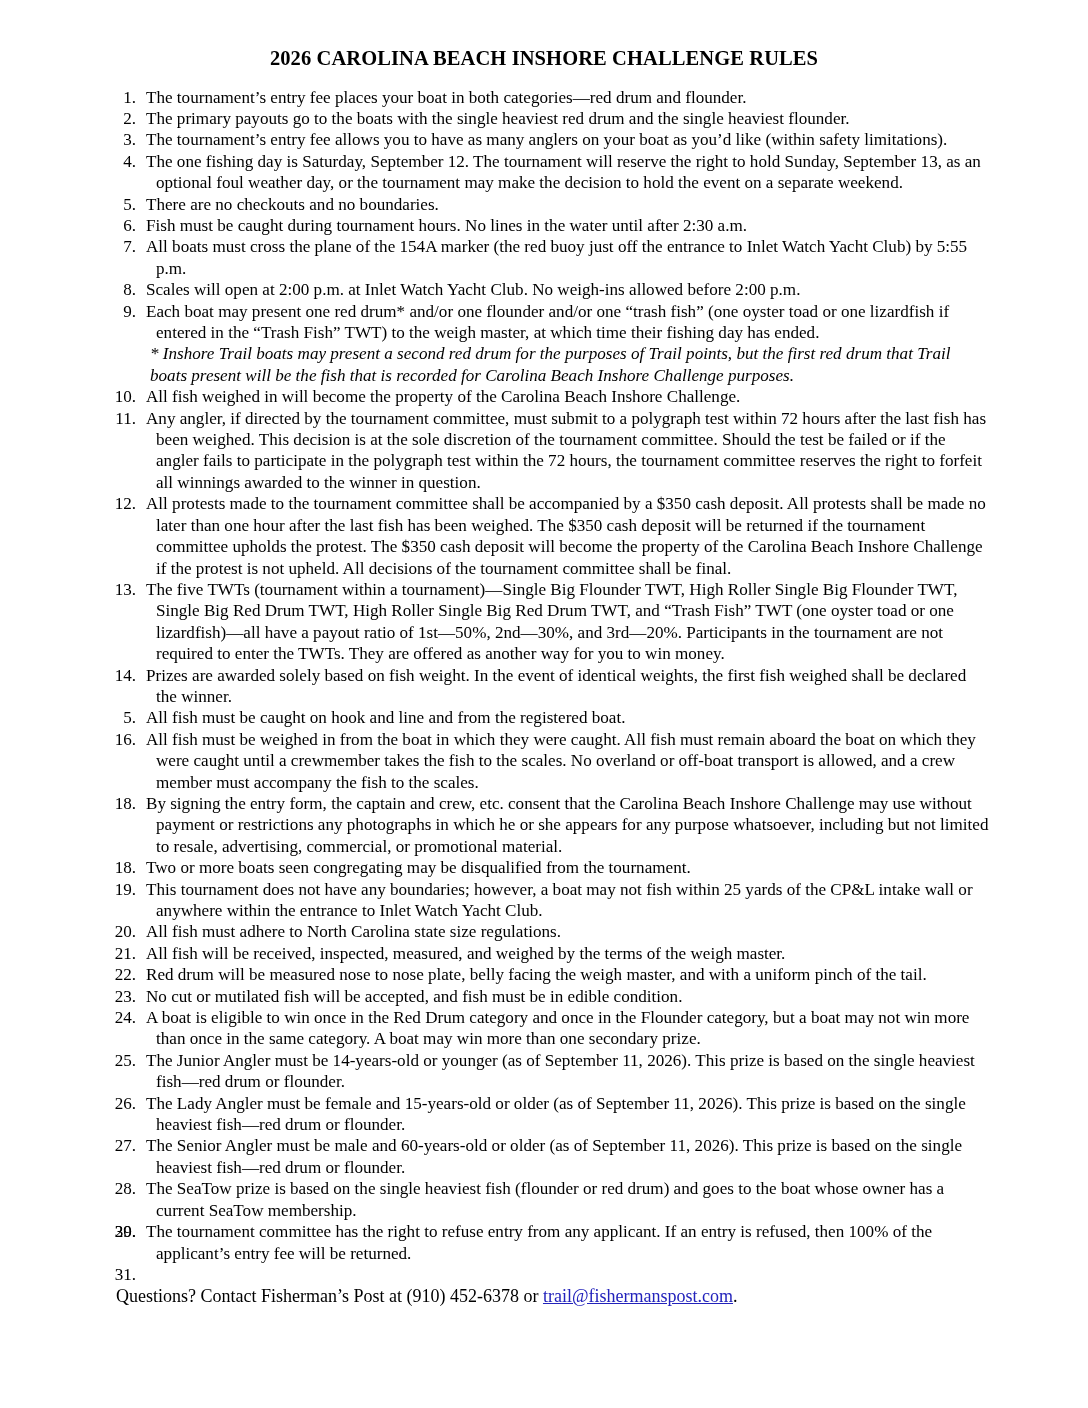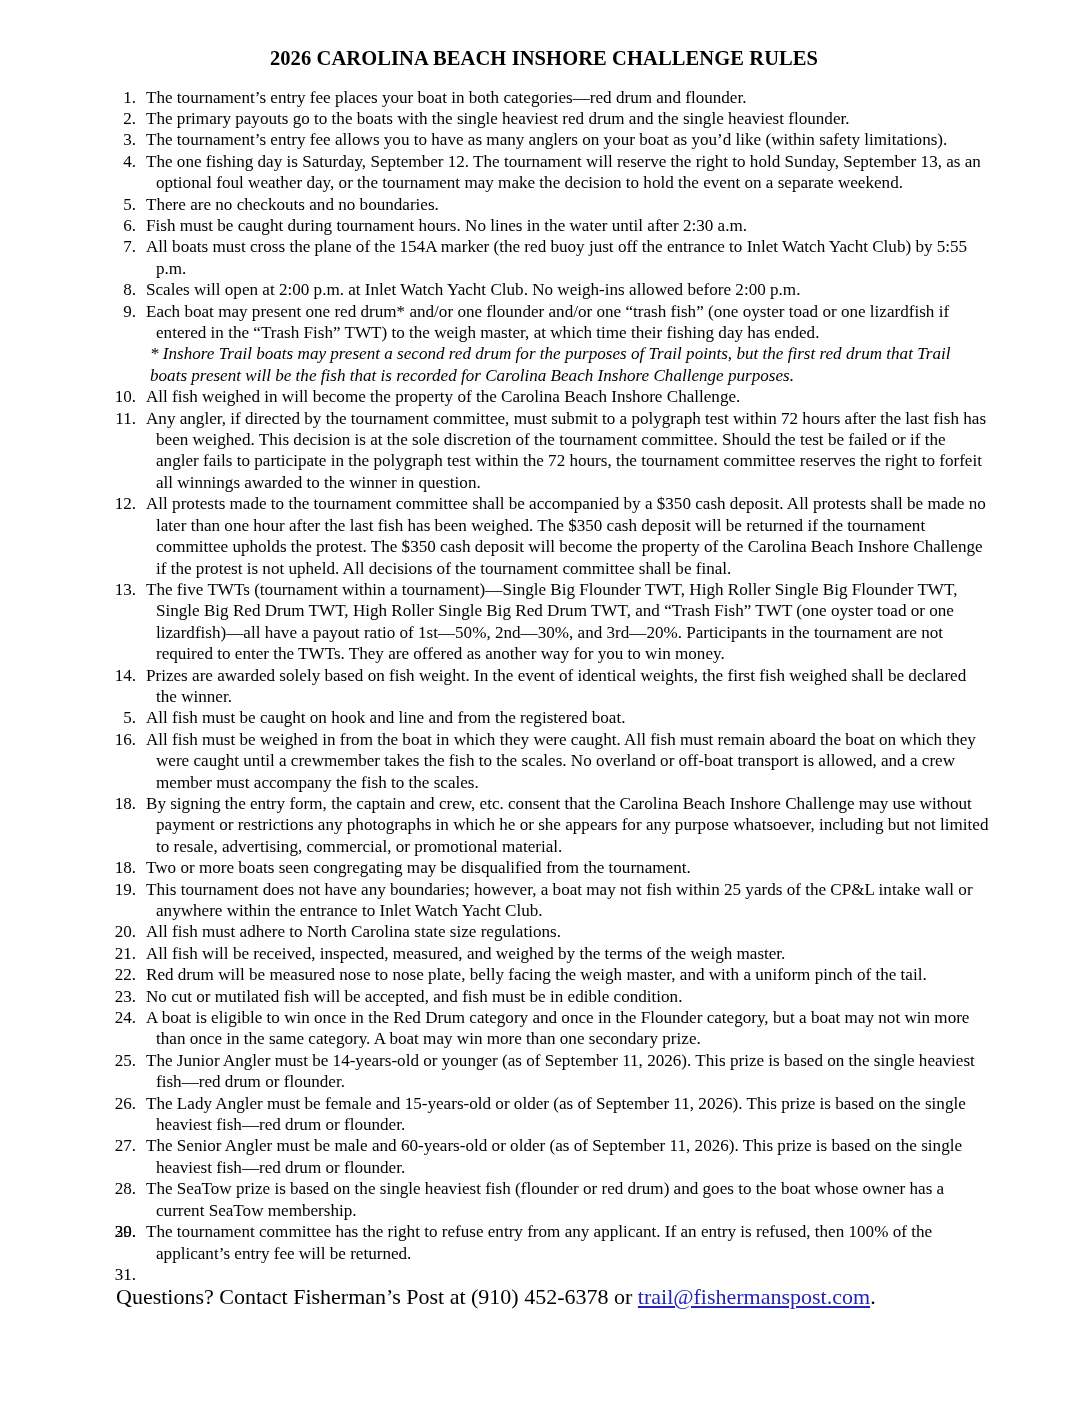--- a/index.html
+++ b/index.html
@@ -66,21 +66,21 @@
     display: block;
     font-style: italic;
     padding-left: 4px;
     text-indent: 0;
     margin-top: 0;
   }
   .footer-line {
     margin-left: 98px;
     padding-left: 18px;
     padding-top: 22px;
-    font-size: 22px;
+    font-size: 18px;
     line-height: 21.4px;
   }
   .email-link {
     color: #2222bb;
     text-decoration: underline;
   }
 </style>
 </head>
 <body>
 

